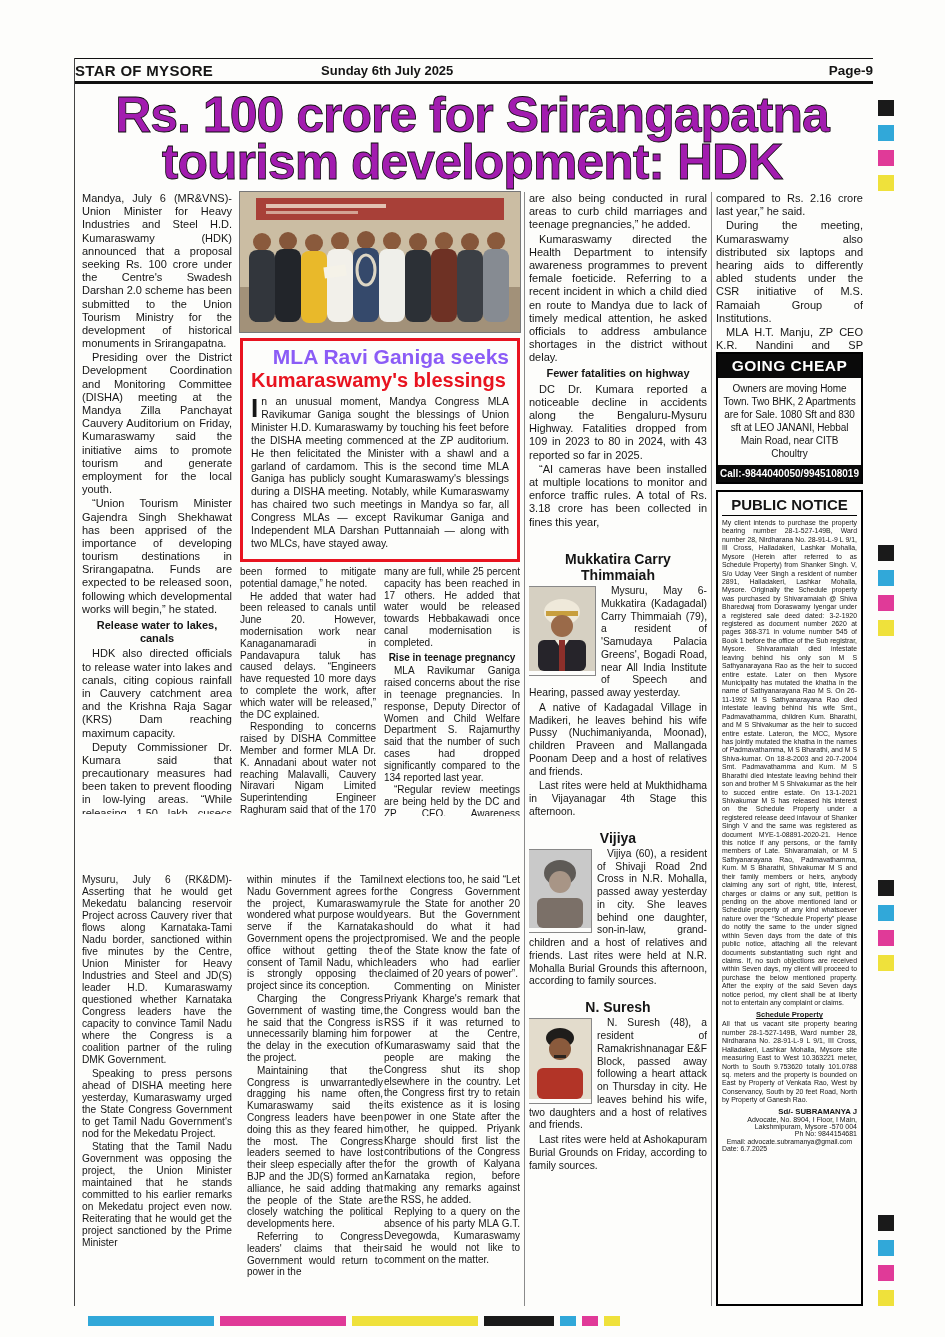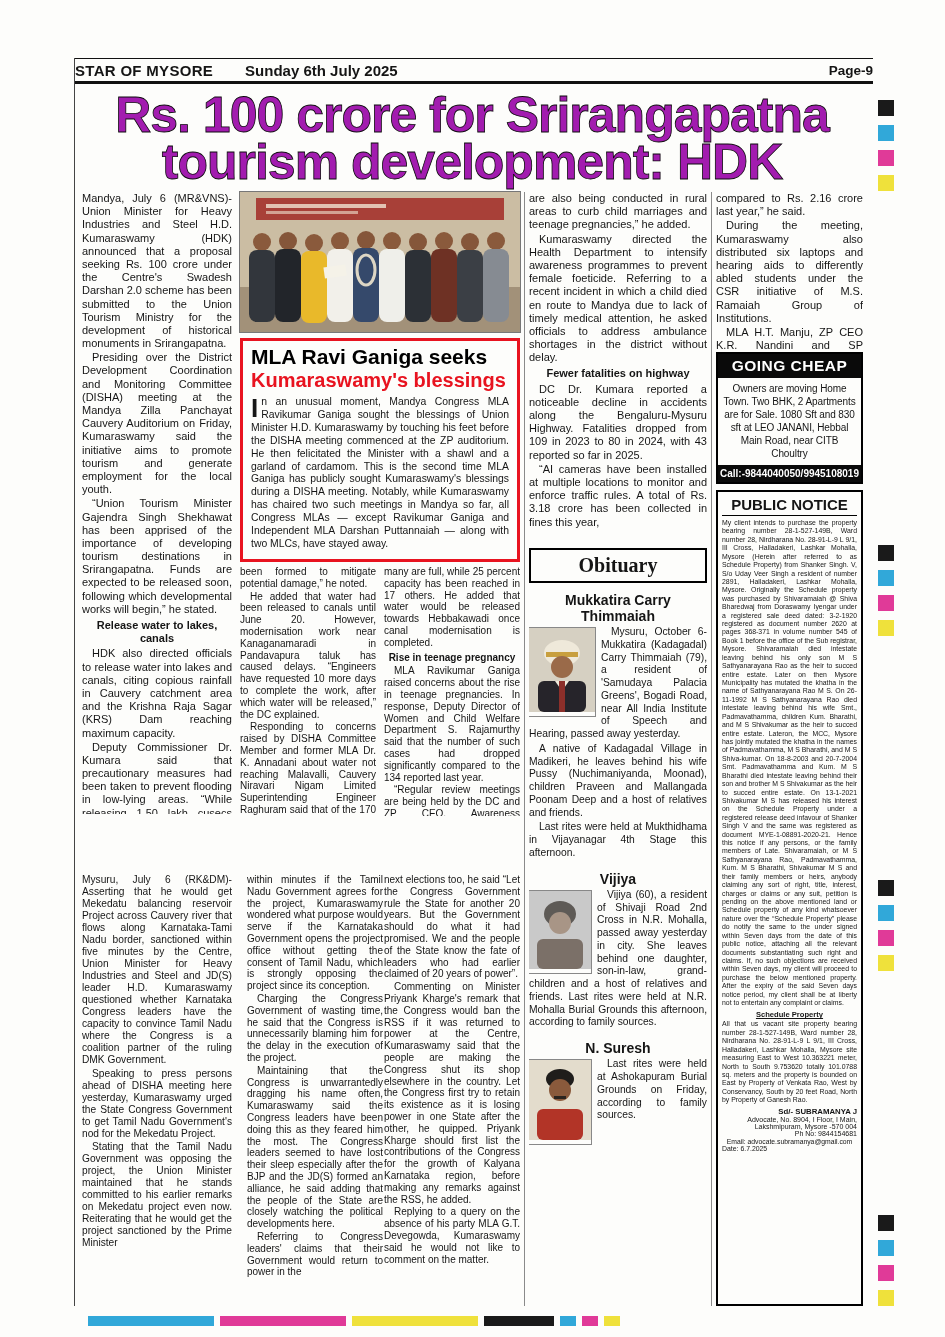--- a/index.html
+++ b/index.html
@@ -4,21 +4,21 @@
 <style>
   html,body { margin:0; padding:0; background:#d9d9d9; }
   .page { position:relative; width:945px; height:1337px; margin:0 auto; background:#fdfdfb;
           font-family:"Liberation Sans", sans-serif; color:#151515; overflow:hidden; }
 
   
   .masthead { position:absolute; left:75px; right:72px; top:58px; height:26px;
               border-top:1.5px solid #111; border-bottom:3px solid #111;
               display:flex; align-items:center; box-sizing:border-box; }
   .mh-paper { font-weight:bold; font-size:15px; letter-spacing:.3px; }
-  .mh-date  { font-weight:bold; font-size:15px; margin-left:32px; }
+  .mh-date  { font-weight:bold; font-size:13px; margin-left:108px; }
   .mh-page  { font-weight:bold; font-size:13.5px; margin-left:auto; }
 
   .left-rule { position:absolute; left:74px; top:58px; height:1248px; border-left:1px solid #444; }
   .vrule { position:absolute; width:0; border-left:1px solid #8a8a8a; }
 
   .main-headline { position:absolute; left:78px; width:788px; top:92px; text-align:center;
                    font-weight:bold; font-size:50px; line-height:.94; letter-spacing:-1px;
                    color:#a21caf; -webkit-text-stroke:.8px #0a0a0a; }
 
   
@@ -33,21 +33,21 @@
   .c-four  { left:529px; top:192px; width:178px; height:352px; }
   .c-five  { left:716px; top:192px; width:147px; height:158px; }
 
   
   .photo-wrap { position:absolute; left:240px; top:192px; width:280px; height:140px; overflow:hidden;
                 outline:1px solid #777; }
 
   
   .mla-box { position:absolute; left:240px; top:338px; width:280px; height:224px;
              border:3px solid #e8131f; box-sizing:border-box; padding:5px 8px; overflow:hidden; }
-  .mla-t1 { color:#000000; font-weight:bold; font-size:21px; text-align:left; line-height:1.05; }
+  .mla-t1 { color:#8b5cf6; font-weight:bold; font-size:21px; text-align:right; line-height:1.05; }
   .mla-t2 { color:#e8131f; font-weight:bold; font-size:20px; text-align:left; margin:1px 0 4px 0; }
   .mla-body { font-size:10.4px; line-height:1.24; text-align:justify; margin:0; }
   .mla-body::first-letter { font-size:26px; font-weight:bold; float:left; line-height:.8; padding:2px 3px 0 0; }
 
   
   .meke-headline { position:absolute; left:78px; top:818px; width:442px; text-align:center;
                    font-weight:bold; font-size:20.5px; line-height:1.12; letter-spacing:-.3px; }
   .m-col1 { left:82px;  top:874px; width:150px; height:432px; font-size:10.2px; line-height:1.18; }
   .m-col2 { left:240px; top:874px; width:136px; height:432px; font-size:10px;   line-height:1.18;margin-left:7px; }
   .m-col3 { left:384px; top:874px; width:136px; height:432px; font-size:10px;   line-height:1.18; }
@@ -200,36 +200,35 @@
     <p class="notice-body">All that us vacant site property bearing number 28-1-527-149B, Ward number 28, Nirdharana No. 28-91-L-9 L 9/1, III Cross, Halladakeri, Lashkar Mohalla, Mysore site measuring East to West 10.363221 meter, North to South 9.753620 totally 101.0788 sq. meters and the property is bounded on East by Property of Venkata Rao, West by Conservancy, South by 20 feet Road, North by Property of Ganesh Rao.</p>
     <div class="notice-sign">Sd/- SUBRAMANYA J</div>
     <div class="notice-line">Advocate, No. 8904, I Floor, I Main,</div>
     <div class="notice-line">Lakshmipuram, Mysore -570 004</div>
     <div class="notice-line">Ph No: 9844154681</div>
     <div class="notice-email">Email: advocate.subramanya@gmail.com</div>
     <div class="notice-date">Date: 6.7.2025</div>
   </div>
 
   <div class="obit-col">
-    <div class="obit-head">Obituary</div>
 
     <div class="obit-entry">
       <div class="obit-name">Mukkatira Carry Thimmaiah</div>
       <div class="obit-photo">
         <svg viewBox="0 0 66 84" width="66" height="84">
           <rect width="66" height="84" fill="#d6d0c2"></rect>
           <ellipse cx="33" cy="25" rx="18" ry="13" fill="#efe9da"></ellipse>
           <rect x="17" y="24" width="32" height="5" fill="#c89f3e"></rect>
           <circle cx="33" cy="39" r="11" fill="#9a6a49"></circle>
           <rect x="9" y="53" width="48" height="31" rx="6" fill="#26242a"></rect>
           <path d="M26 53 L33 63 L40 53 Z" fill="#efeadb"></path>
           <rect x="30" y="53" width="6" height="31" fill="#8c2f2a"></rect>
         </svg>
       </div>
-      <p class="opara">Mysuru, October 6- Mukkatira (Kadagadal) Carry Thimmaiah (79), a resident of 'Samudaya Palacia Greens', Bogadi Road, near All India Institute of Speech and Hearing, passed away yesterday.</p>
+      <p class="opara">Mysuru, May 6- Mukkatira (Kadagadal) Carry Thimmaiah (79), a resident of 'Samudaya Palacia Greens', Bogadi Road, near All India Institute of Speech and Hearing, passed away yesterday.</p>
       <p class="opara">A native of Kadagadal Village in Madikeri, he leaves behind his wife Pussy (Nuchimaniyanda, Moonad), children Praveen and Mallangada Poonam Deep and a host of relatives and friends.</p>
       <p class="opara">Last rites were held at Mukthidhama in Vijayanagar 4th Stage this afternoon.</p>
     </div>
 
     <div class="obit-entry">
       <div class="obit-name">Vijiya</div>
       <div class="obit-photo">
         <svg viewBox="0 0 62 78" width="62" height="78">
           <rect width="62" height="78" fill="#c9c9c9"></rect>
           <ellipse cx="31" cy="23" rx="16" ry="13" fill="#5e5a56"></ellipse>
@@ -244,20 +243,21 @@
       <div class="obit-name">N. Suresh</div>
       <div class="obit-photo">
         <svg viewBox="0 0 62 80" width="62" height="80">
           <rect width="62" height="80" fill="#e3dccc"></rect>
           <ellipse cx="31" cy="19" rx="14" ry="10" fill="#1f1d1b"></ellipse>
           <circle cx="31" cy="30" r="11" fill="#8a5a3c"></circle>
           <rect x="25" y="36" width="12" height="3" fill="#2b241f"></rect>
           <rect x="8" y="49" width="46" height="31" rx="6" fill="#b23427"></rect>
         </svg>
       </div>
+      <p class="opara">N. Suresh (48), a resident of Ramakrishnanagar E&amp;F Block, passed away following a heart attack on Thursday in city. He leaves behind his wife, two daughters and a host of relatives and friends.</p>
       <p class="opara">Last rites were held at Ashokapuram Burial Grounds on Friday, according to family sources.</p>
     </div>
   </div>
 
 
   <div class="tcol m-col1">
     <p class="para noind">Mysuru, July 6 (RK&amp;DM)- Asserting that he would get Mekedatu balancing reservoir Project across Cauvery river that flows along Karnataka-Tami Nadu border, sanctioned within five minutes by the Centre, Union Minister for Heavy Industries and Steel and JD(S) leader H.D. Kumaraswamy questioned whether Karnataka Congress leaders have the capacity to convince Tamil Nadu where the Congress is a coalition partner of the ruling DMK Government.</p>
     <p class="para">Speaking to press persons ahead of DISHA meeting here yesterday, Kumaraswamy urged the State Congress Government to get Tamil Nadu Government's nod for the Mekedatu Project.</p>
     <p class="para">Stating that the Tamil Nadu Government was opposing the project, the Union Minister maintained that he stands committed to his earlier remarks on Mekedatu project even now. Reiterating that he would get the project sanctioned by the Prime Minister</p>
   </div>

